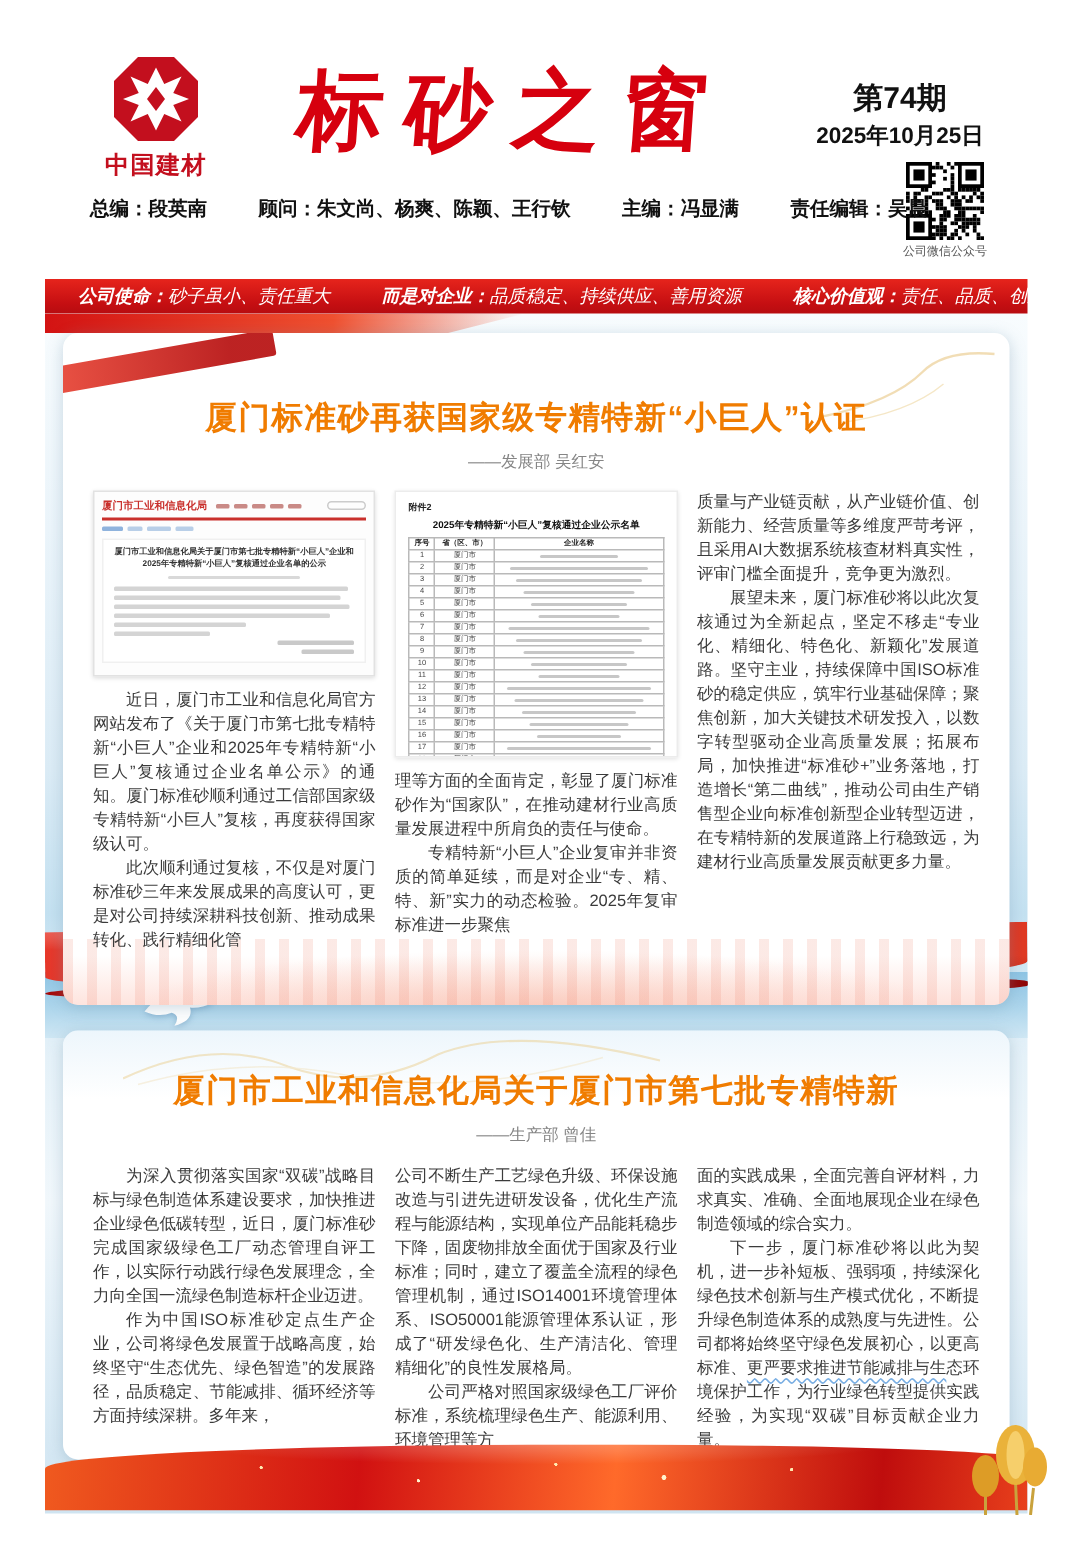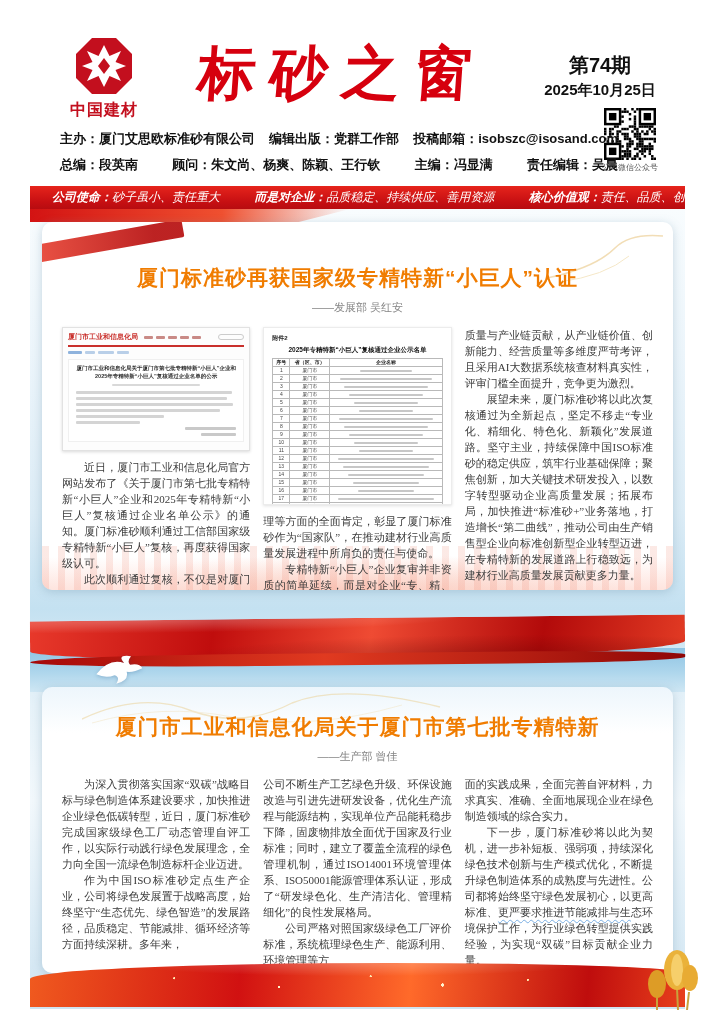--- a/index.html
+++ b/index.html
@@ -62,39 +62,39 @@
       radial-gradient(3px 3px at 63% 50%, #fff3cd 50%, transparent 60%),
       radial-gradient(2px 2px at 76% 38%, #ffe9b0 50%, transparent 60%),
       radial-gradient(120% 100% at 50% 0%, rgba(255,255,255,.25), transparent 30%),
       linear-gradient(95deg,#f05a1f 0%, #d11111 32%, #ff6a2a 58%, #bf0d0d 85%, #e8401c 100%);
     border-radius:55% 45% 0 0 / 16px 10px 0 0; }
   .flowers { position:absolute; right:16px; top:936px; z-index:5; }
 
   
   .card { position:absolute; left:42px; right:42px; background:#fff; border-radius:10px;
     box-shadow:0 2px 10px rgba(110,145,170,.35); z-index:3; overflow:hidden; padding:0 20px; }
-  .card1 { top:222px; height:368px; }
+  .card1 { top:222px; height:448px; }
   .card2 { top:687px; height:286px; background:linear-gradient(180deg,#edf6fc 0%, #ffffff 16%); }
   .card1-ribbon { position:absolute; left:-8px; top:10px; width:150px; height:18px;
     background:linear-gradient(95deg,#e84030,#b50a0a 80%); transform:rotate(-10deg);
     border-radius:2px; opacity:.9; }
   .gold-swirl { position:absolute; right:8px; top:6px; opacity:.55; }
   .skyline { position:absolute; left:0; right:0; bottom:0; height:44px; pointer-events:none;
     background:
       repeating-linear-gradient(90deg, rgba(235,120,95,.16) 0 7px, transparent 7px 16px),
       radial-gradient(60% 120% at 50% 100%, rgba(243,150,120,.30), transparent 70%),
       linear-gradient(0deg, rgba(250,120,90,.20), transparent 75%); }
 
   .a-title { margin-top:42px; text-align:center; font-size:21px; font-weight:800;
     color:#f07c00; letter-spacing:1px; position:relative; z-index:2; }
   .card2 .a-title { margin-top:26px; }
   .a-byline { text-align:center; font-size:11px; color:#858585; margin-top:8px; position:relative; z-index:2; }
   .cols { display:flex; gap:13px; margin-top:12px; position:relative; z-index:2; }
   .col { flex:1; min-width:0; }
-  .col p { font-size:11px; line-height:16px; text-align:justify; color:#3b3b3b;font-family:Liberation Serif, serif; }
+  .col p { font-size:11px; line-height:16px; text-align:justify; color:#3b3b3b; }
   .indent { text-indent:2em; }
   .wavy { text-decoration:underline; text-decoration-style:wavy; text-decoration-color:#79aee3;
     text-decoration-thickness:1px; text-underline-offset:3px; }
 
   
   .webshot { width:100%; height:124px; background:#fdfdfd; border:1px solid #e2e2e2;
     box-shadow:0 1px 3px rgba(0,0,0,.15); margin-bottom:8px; overflow:hidden; padding:4px 5px; }
   .ws-head { display:flex; align-items:center; gap:4px; border-bottom:2px solid #c9302c; padding-bottom:3px; }
   .ws-site { font-size:7px; font-weight:bold; color:#c9302c; white-space:nowrap; }
   .ws-nav { display:flex; gap:3px; margin-left:2px; }
@@ -291,25 +291,20 @@
             <rect x="37.142857142857146" y="2.4761904761904763" width="12.380952380952381" height="12.380952380952381" fill="#fff"></rect>
             <rect x="39.61904761904762" y="4.9523809523809526" width="7.428571428571429" height="7.428571428571429" fill="#000"></rect>
             <rect x="0" y="34.66666666666667" width="17.333333333333336" height="17.333333333333336" fill="#000"></rect>
             <rect x="2.4761904761904763" y="37.142857142857146" width="12.380952380952381" height="12.380952380952381" fill="#fff"></rect>
             <rect x="4.9523809523809526" y="39.61904761904762" width="7.428571428571429" height="7.428571428571429" fill="#000"></rect>
           </svg></div>
       <div class="qr-caption">公司微信公众号</div>
     </div>
     <div class="info">
       <div class="info-row">
-        <span>主办：厦门艾思欧标准砂有限公司</span>
-        <span>编辑出版：党群工作部</span>
-        <span>投稿邮箱：isobszc@isosand.com</span>
-      </div>
-      <div class="info-row">
         <span>总编：段英南</span>
         <span>顾问：朱文尚、杨爽、陈颖、王行钦</span>
         <span>主编：冯显满</span>
         <span>责任编辑：吴晨</span>
       </div>
     </div>
   </div>
 
   <div class="banner">
     <b>公司使命：</b><i>砂子虽小、责任重大</i>

